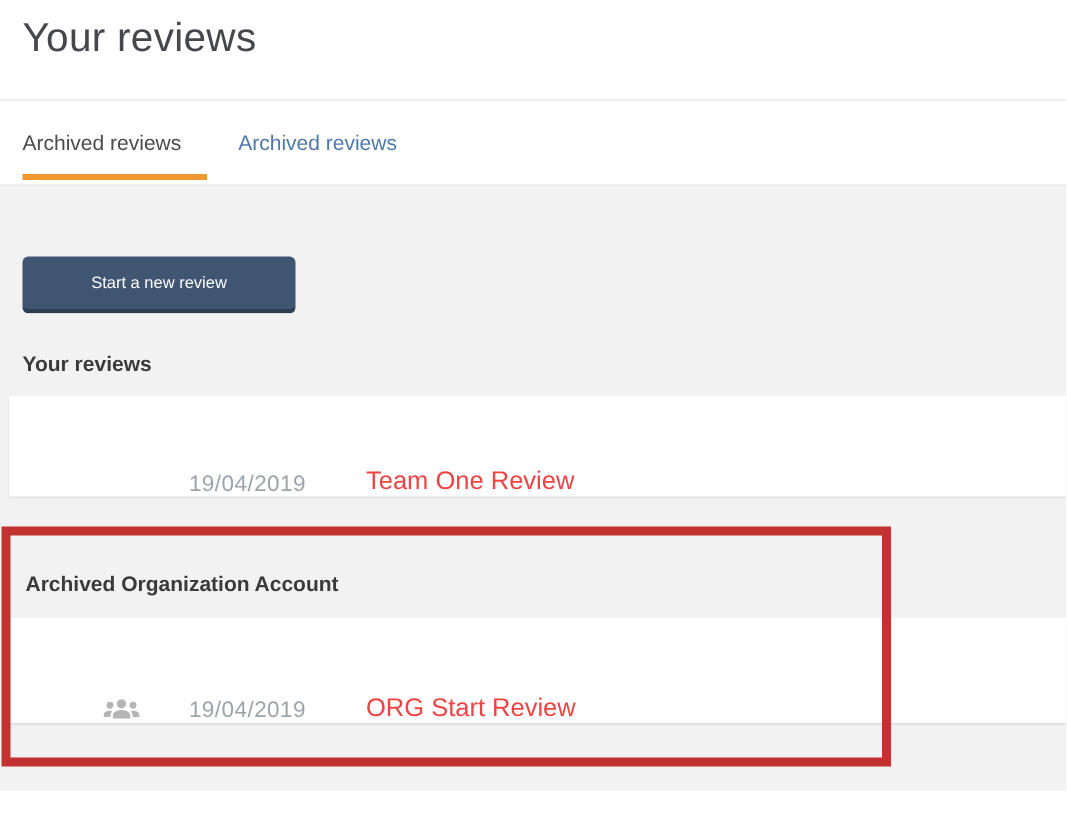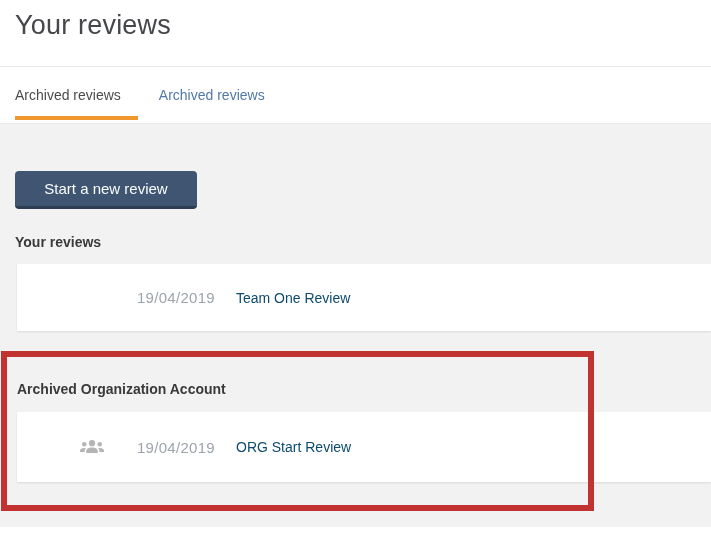--- a/index.html
+++ b/index.html
@@ -76,44 +76,45 @@
     top: 47px;
     height: 38px;
     min-width: 182px;
     padding: 0 24px;
     background: #3f5571;
     border: none;
     border-bottom: 3px solid #2d3e53;
     border-radius: 4px;
     color: #fbfcfd;
     font-family: "Liberation Sans", "DejaVu Sans", sans-serif;
-    font-size: 15px;
+    font-size: 11px;
     cursor: pointer;
   }
 
   .section-heading {
     position: absolute;
     left: 15px;
     font-size: 14px;
     font-weight: bold;
     color: #3a3a3a;
   }
   .section-heading.first { top: 110px; }
   .section-heading.second { left: 17px; top: 257px; }
 
   
   .card {
     position: absolute;
-    left: 17px;
+    left: 6px;
     right: 0;
     background: #ffffff;
     box-shadow: 0 1px 2px rgba(0,0,0,0.10);
     display: flex;
-    align-items: center;
-    cursor: pointer;
+    align-items: flex-end;
+    cursor: pointer;
+    gap: 19px;
   }
   .card.first { top: 140px; height: 67px; }
   .card.second { top: 288px; height: 70px; }
 
   .icon-slot {
     position: absolute;
     left: 63px;
     width: 24px;
     height: 18px;
     display: flex;
@@ -124,22 +125,22 @@
   .review-date {
     margin-left: 70px;
     width: 128px;
     text-align: right;
     font-size: 15px;
     color: #9ea4ac;
     letter-spacing: 0.3px;
   }
   .review-link {
     margin-left: 21px;
-    font-size: 14px;
-    color: #0c4a6e;
+    font-size: 17px;
+    color: #ef4444;
     text-decoration: none;
     cursor: pointer;
   }
 
   
   .highlight-box {
     position: absolute;
     left: 1px;
     top: 351px;
     width: 593px;

